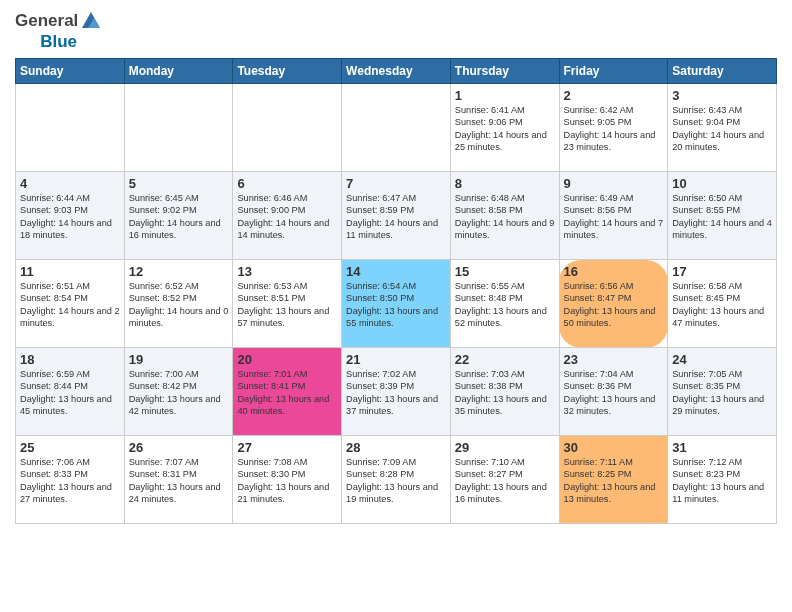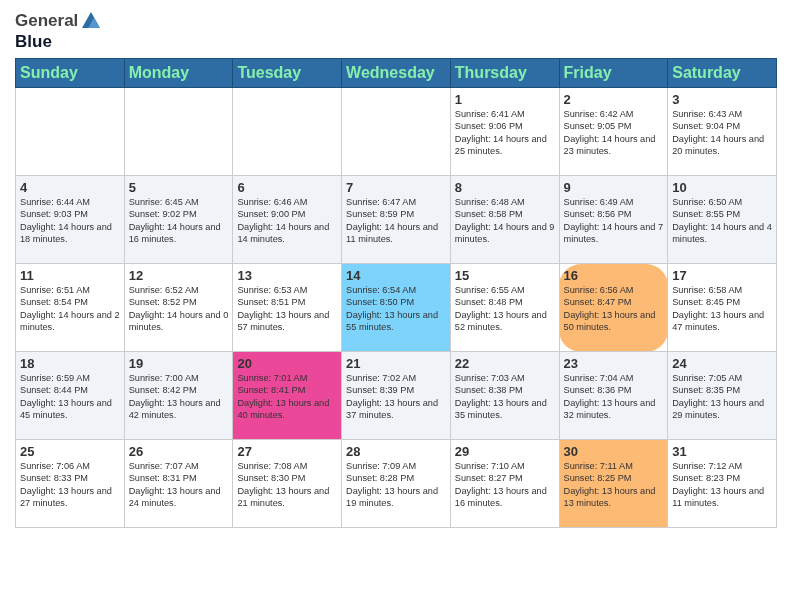--- a/index.html
+++ b/index.html
@@ -15,21 +15,21 @@
     }
     .header {
       display: flex;
       align-items: flex-start;
       justify-content: space-between;
       margin-bottom: 6px;
     }
     .logo {
       display: flex;
       flex-direction: column;
-      align-items: flex-start;
+      align-items: center;
     }
     .logo-row {
       display: flex;
       align-items: center;
       gap: 2px;
     }
     .title-block {
       text-align: right;
     }
     .main-title {
@@ -42,22 +42,22 @@
       font-size: 15px;
       color: #555;
     }
     .calendar {
       width: 100%;
       border-collapse: collapse;
       table-layout: fixed;
     }
     .calendar thead th {
       background-color: #2e6da4;
-      color: #86efac;
-      font-size: 16px;
+      color: #ffffff;
+      font-size: 12px;
       font-weight: bold;
       padding: 5px 4px;
       text-align: left;
       border: 1px solid #1a4f7a;
     }
     .calendar tbody td {
       border: 1px solid #ccc;
       vertical-align: top;
       padding: 4px 4px;
       font-size: 9.5px;
@@ -91,21 +91,21 @@
   <div class="header">
     <div class="logo">
       <div class="logo-row">
         <span style="font-size:17px;font-weight:bold;color:#444;">General</span>
         <svg width="22" height="22" viewBox="0 0 22 22">
           <polygon points="11,2 20,18 2,18" fill="#2e6da4"></polygon>
           <polygon points="14,8 20,18 8,18" fill="#5599cc"></polygon>
         </svg>
       </div>
       <div>
-        <span style="font-size:17px;font-weight:bold;color:#0f172a;">Blue</span>
+        <span style="font-size:17px;font-weight:bold;color:#0369a1;">Blue</span>
       </div>
     </div>
     <div class="title-block">
       <div class="main-title"></div>
       <div class="subtitle"></div>
     </div>
   </div>
 
   <table class="calendar">
     <thead>

